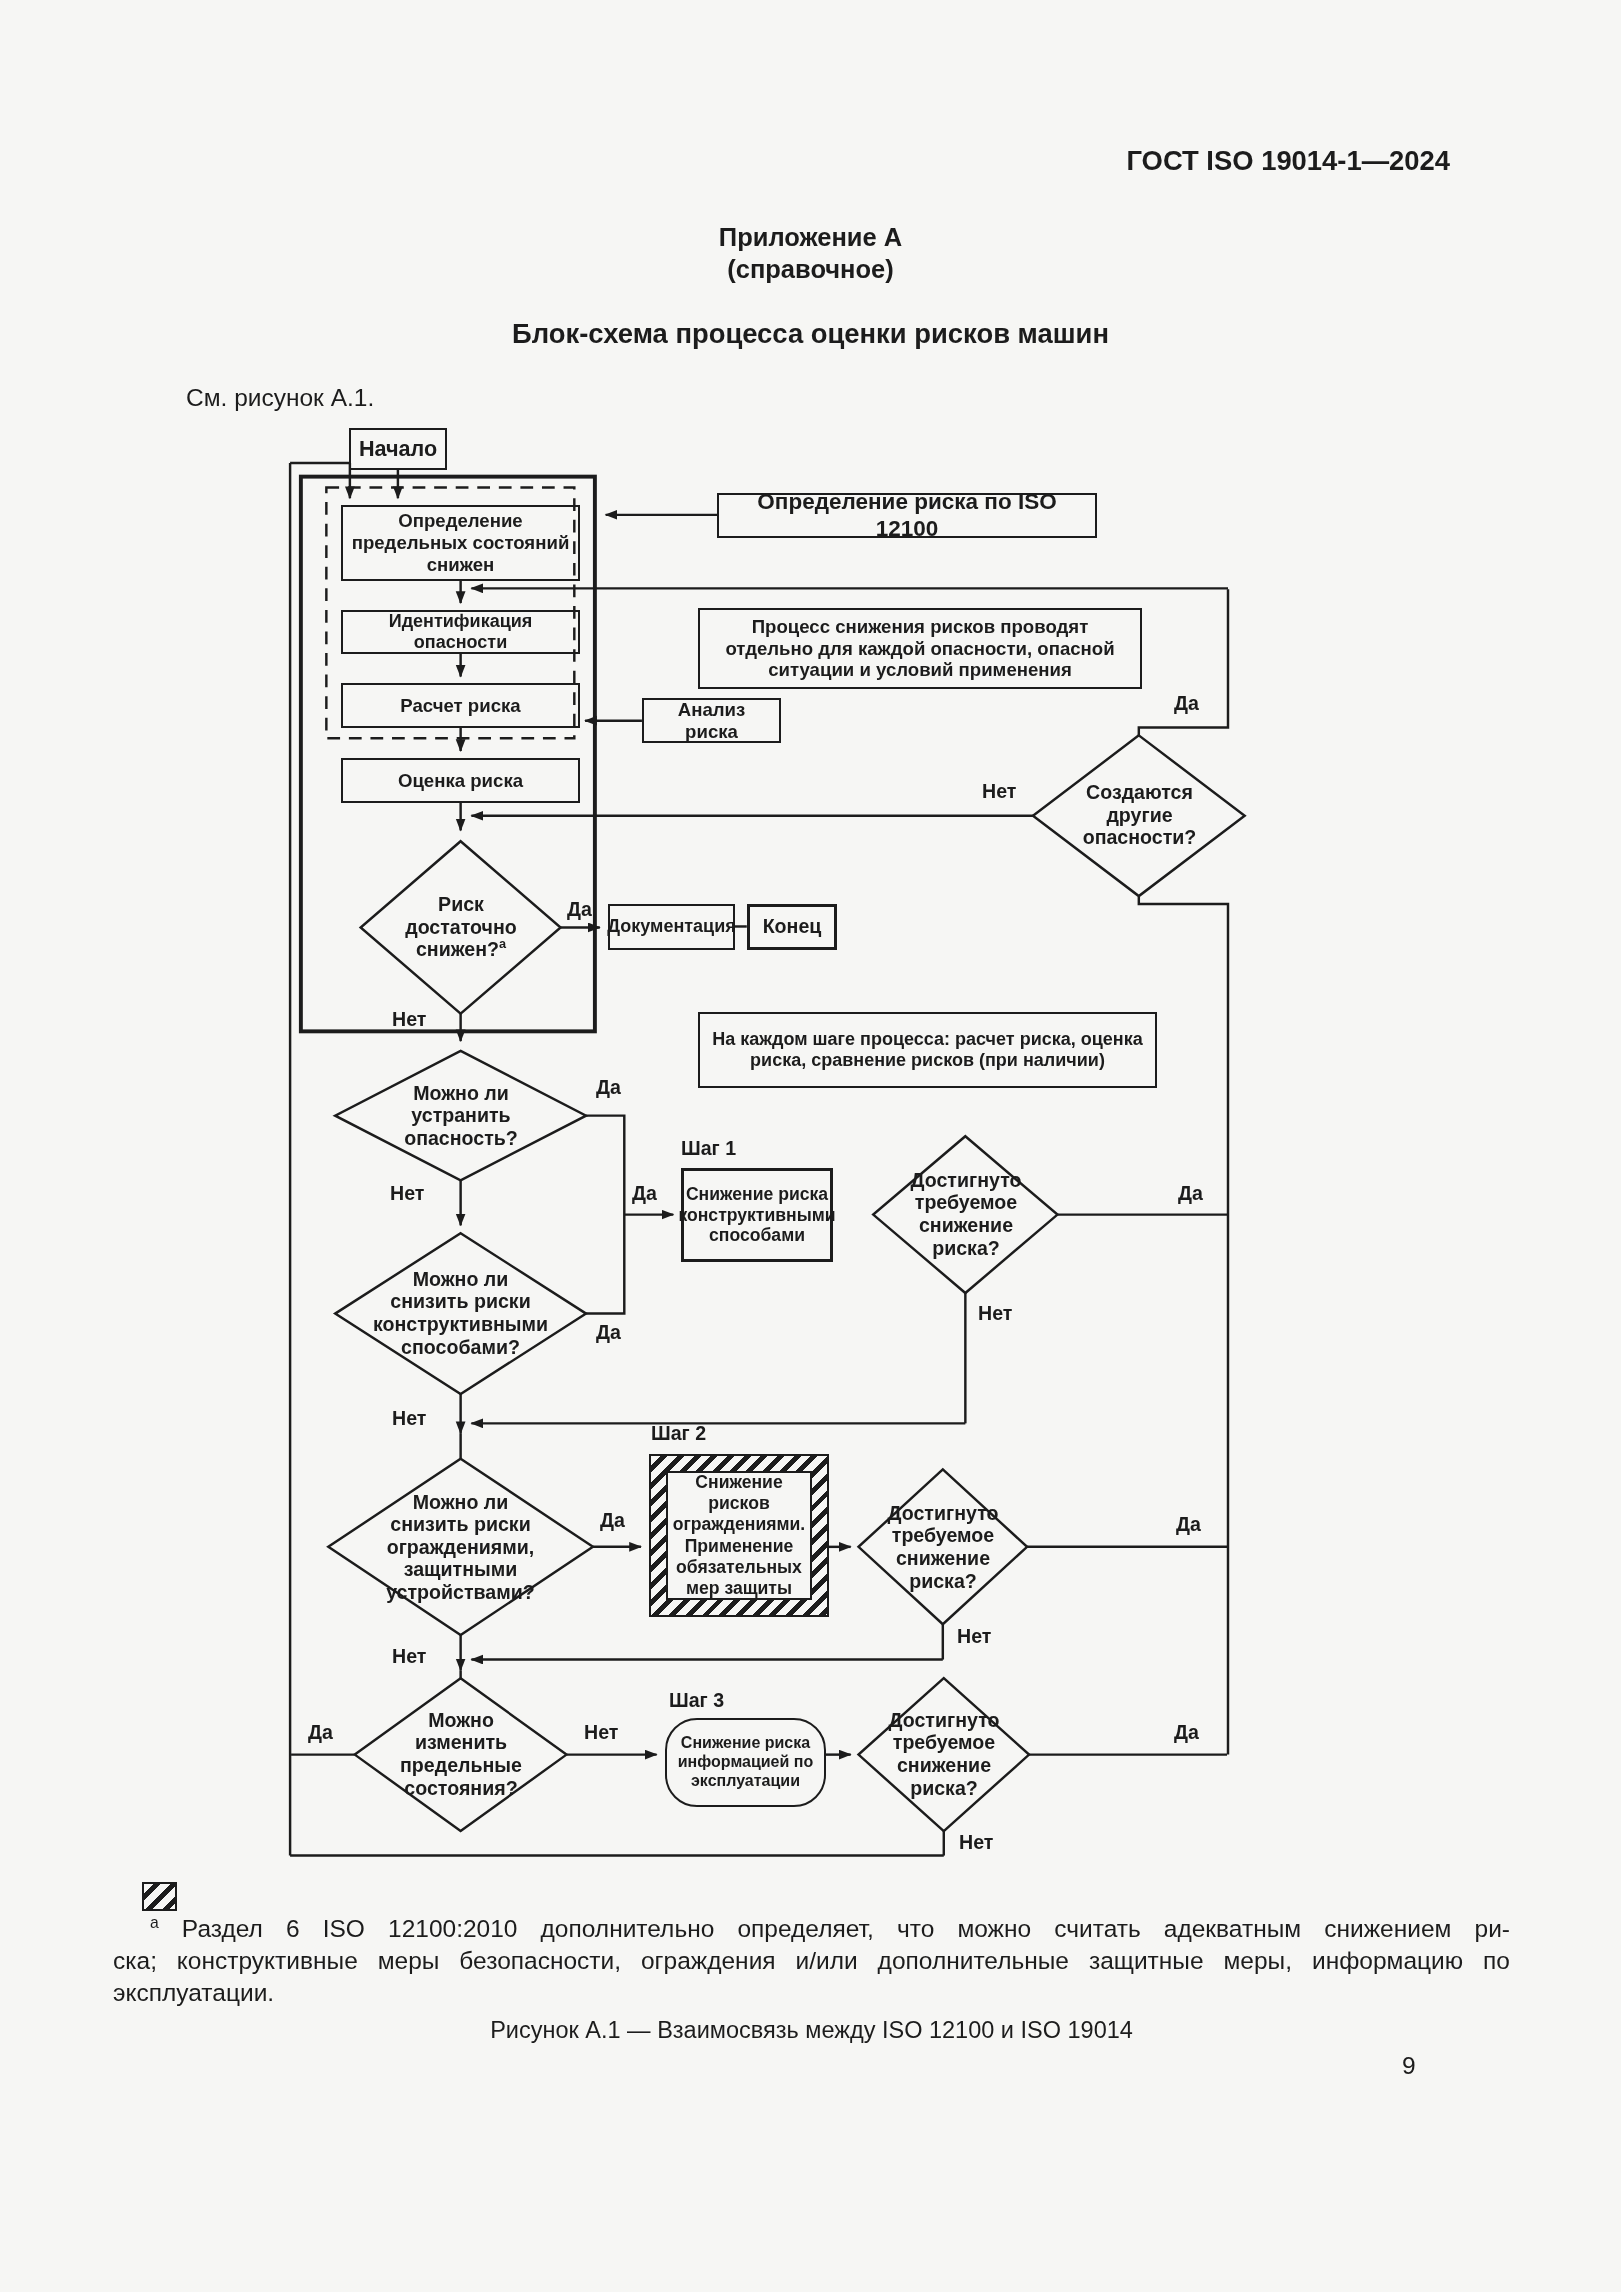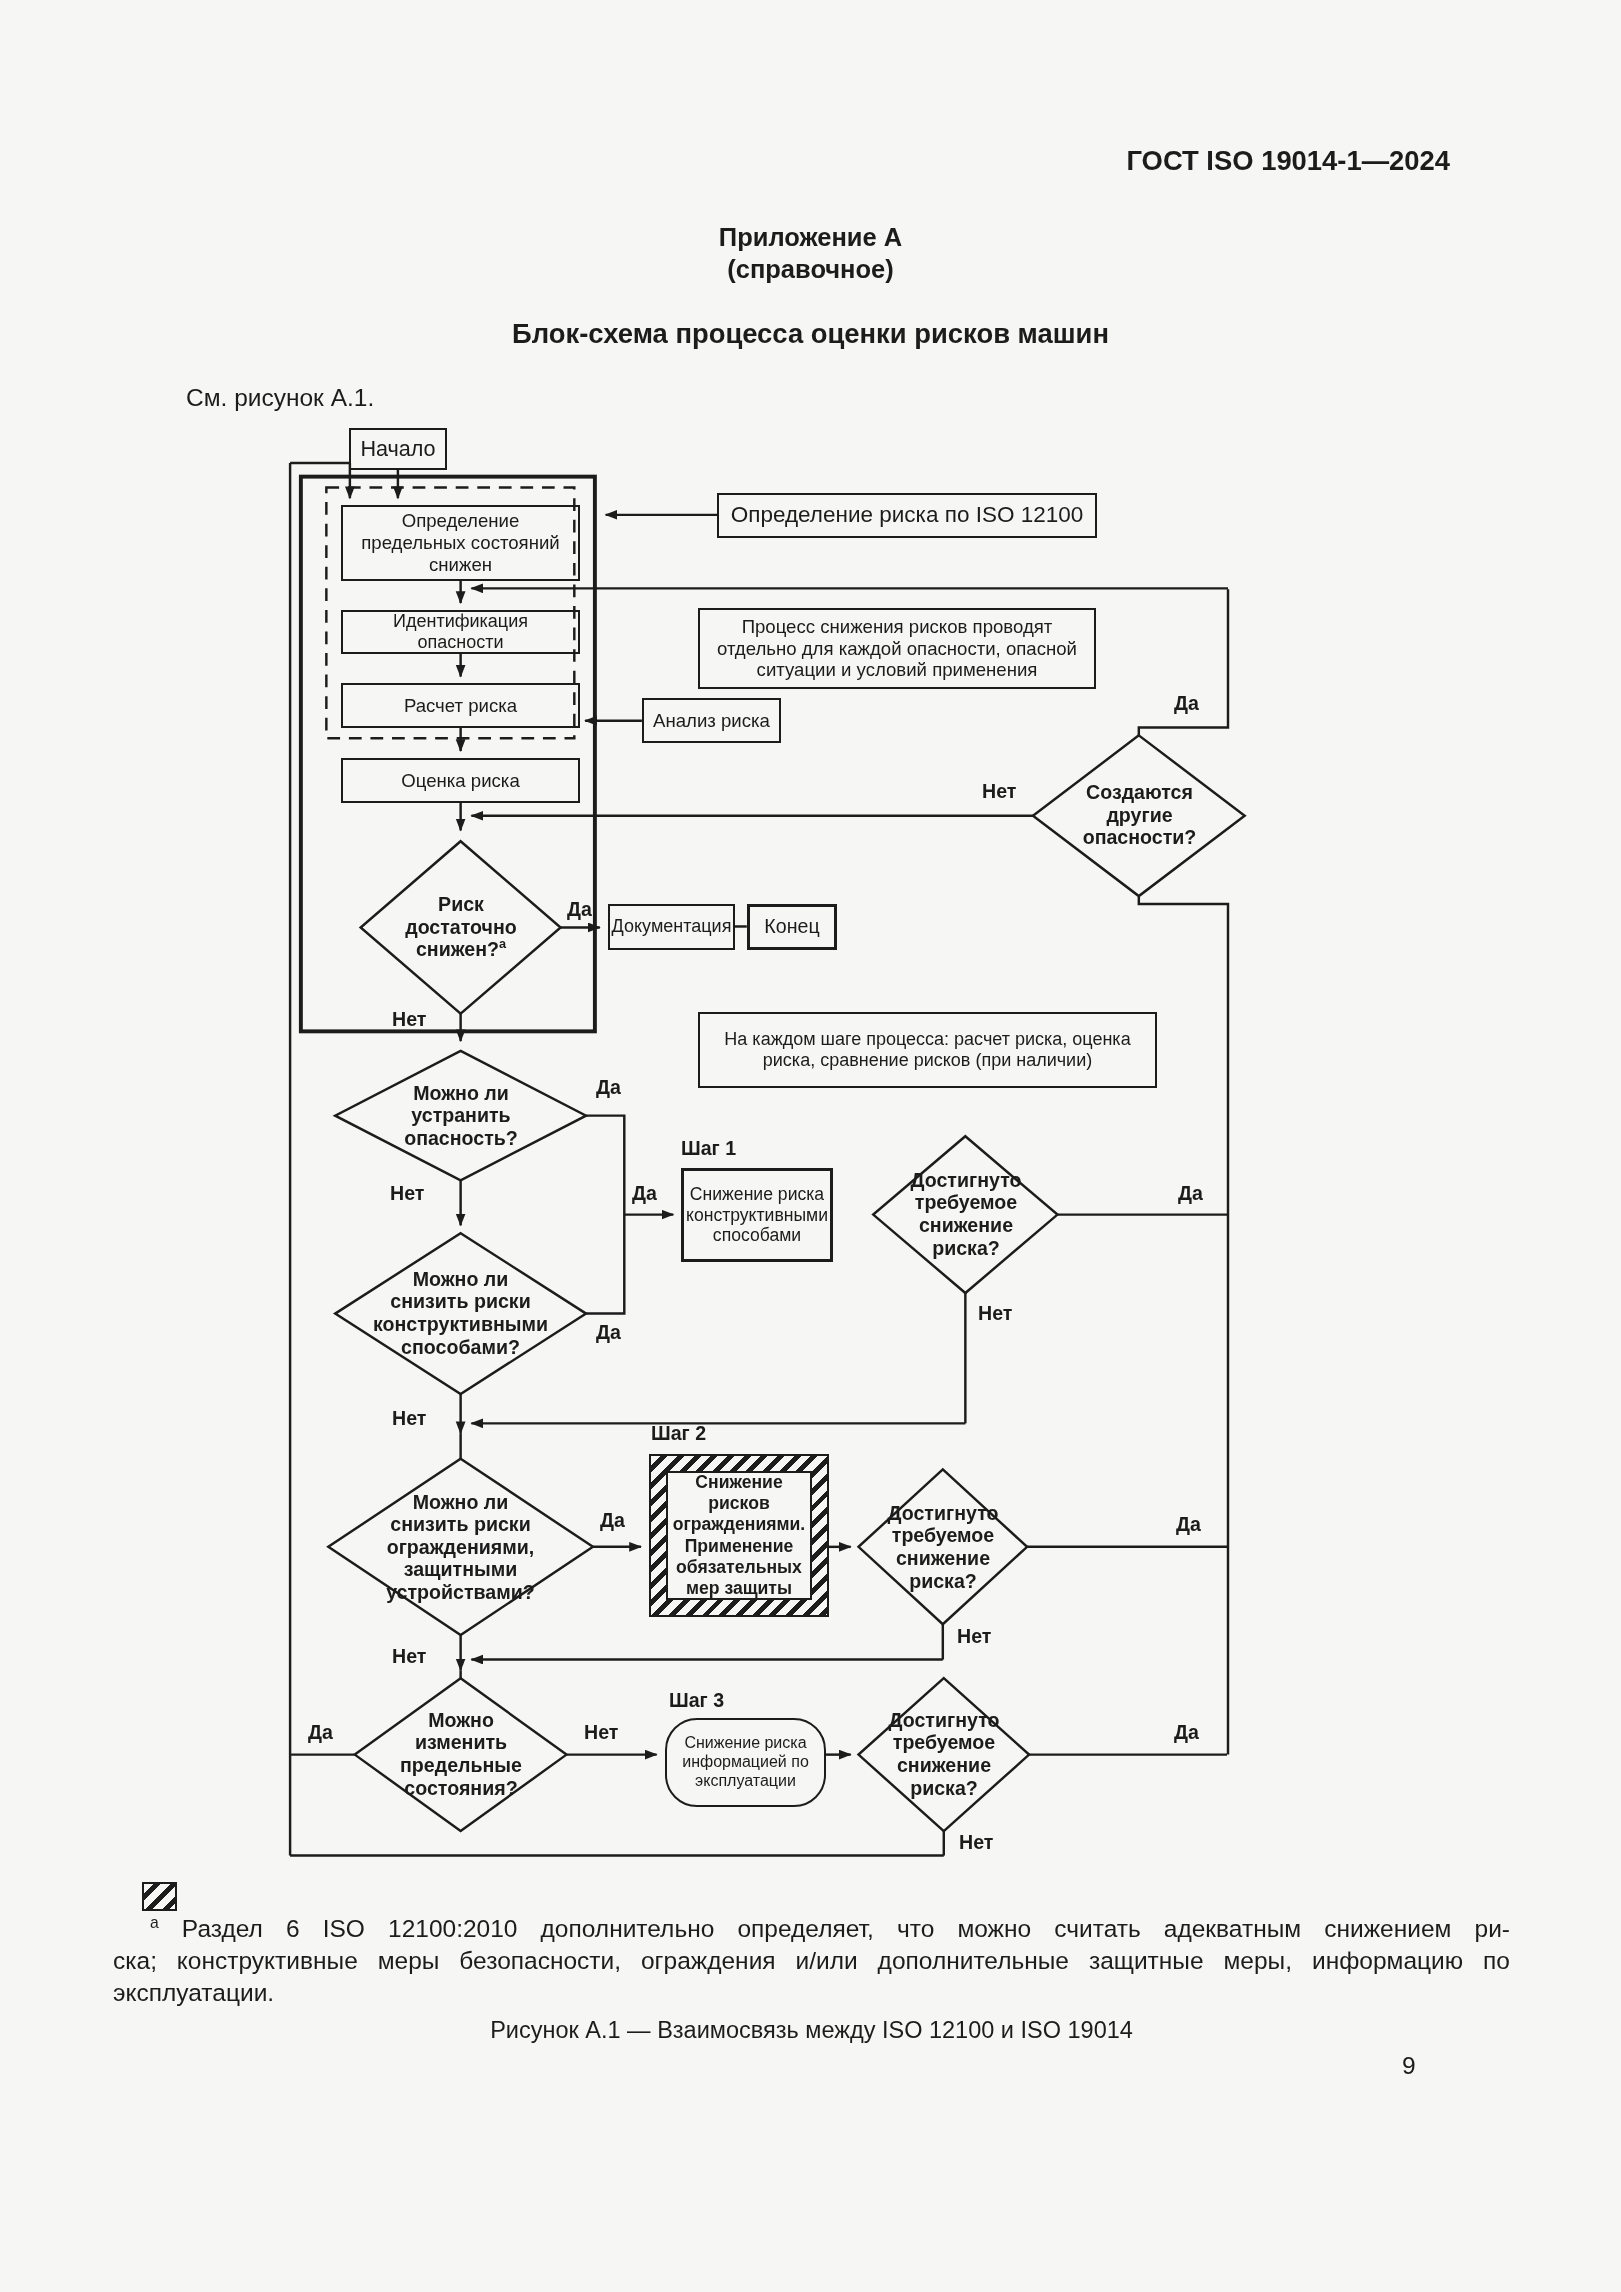--- a/index.html
+++ b/index.html
@@ -1,20 +1,20 @@
 <!DOCTYPE html>
 <html><head>
 <meta charset="utf-8">
 <style>
   html,body{margin:0;padding:0;background:#e8e8e8;}
   #page{position:relative;width:1621px;height:2293px;background:#f6f6f4;color:#1c1c1c;
         font-family:"Liberation Sans","DejaVu Sans",sans-serif;overflow:hidden;}
   .abs{position:absolute;}
   .bx{position:absolute;box-sizing:border-box;border:2.5px solid #1c1c1c;display:flex;
-      align-items:center;justify-content:center;text-align:center;font-weight:400;
+      align-items:center;justify-content:center;text-align:center;font-weight:700;
       font-size:18.6px;line-height:1.18;padding:8px;}
   .thickb{border-width:3.9px;}
   .dtext{position:absolute;display:flex;align-items:center;justify-content:center;
       text-align:center;font-weight:700;font-size:19.6px;line-height:1.15;}
   .lbl{position:absolute;font-weight:700;font-size:19.6px;white-space:nowrap;}
   .steplbl{position:absolute;font-weight:700;font-size:19.6px;white-space:nowrap;}
   .hatch{background:repeating-linear-gradient(135deg,#f6f6f4 0 6.9px,#1c1c1c 6.9px 11.8px);
       border:2px solid #1c1c1c;box-sizing:border-box;}
   .hatch-inner{position:absolute;left:14.7px;top:14.7px;right:14.7px;bottom:14.7px;
       background:#f6f6f4;border:2.5px solid #1c1c1c;box-sizing:border-box;display:flex;
@@ -103,21 +103,21 @@
   <div class="ttl" style="top:255px;font-size:25.5px;">(справочное)</div>
   <div class="ttl" style="top:318px;font-size:27.4px;">Блок-схема процесса оценки рисков машин</div>
   <div class="abs smalltext" style="left:186px;top:384px;">См. рисунок А.1.</div>
 
   <div class="bx" style="left:349px;top:428px;width:98px;height:42px;font-size:21.6px;">Начало</div>
   <div class="bx" style="left:341px;top:505px;width:239px;height:76px;">Определение предельных состояний снижен</div>
   <div class="bx" style="left:341px;top:610px;width:239px;height:44px;font-size:18px;">Идентификация опасности</div>
   <div class="bx" style="left:341px;top:683px;width:239px;height:45px;">Расчет риска</div>
   <div class="bx" style="left:341px;top:758px;width:239px;height:45px;">Оценка риска</div>
   <div class="bx" style="left:717px;top:493px;width:380px;height:45px;font-size:22.5px;">Определение риска по ISO 12100</div>
-  <div class="bx" style="left:698px;top:608px;width:398px;height:81px;">Процесс снижения рисков проводят отдельно для каждой опасности, опасной ситуации и условий применения</div>
+  <div class="bx" style="left:698px;top:608px;width:444px;height:81px;">Процесс снижения рисков проводят отдельно для каждой опасности, опасной ситуации и условий применения</div>
   <div class="bx" style="left:642px;top:698px;width:139px;height:45px;">Анализ риска</div>
   <div class="bx" style="left:698px;top:1012px;width:459px;height:76px;font-size:18px;">На каждом шаге процесса: расчет риска, оценка риска, сравнение рисков (при наличии)</div>
   <div class="bx" style="left:608px;top:904px;width:127px;height:46px;font-size:18px;">Документация</div>
   <div class="bx thickb" style="left:747px;top:904px;width:90px;height:46px;font-size:19.6px;">Конец</div>
   <div class="bx thickb" style="left:681px;top:1168px;width:152px;height:94px;font-size:17.6px;">Снижение риска конструктивными способами</div>
   <div class="bx" style="left:665px;top:1718px;width:161px;height:89px;font-size:16px;border-radius:32px;">Снижение риска информацией по эксплуатации</div>
 
   <div class="abs hatch" style="left:649px;top:1454px;width:180px;height:163px;">
     <div class="hatch-inner">Снижение рисков ограждениями. Применение обязательных мер защиты</div>
   </div>

